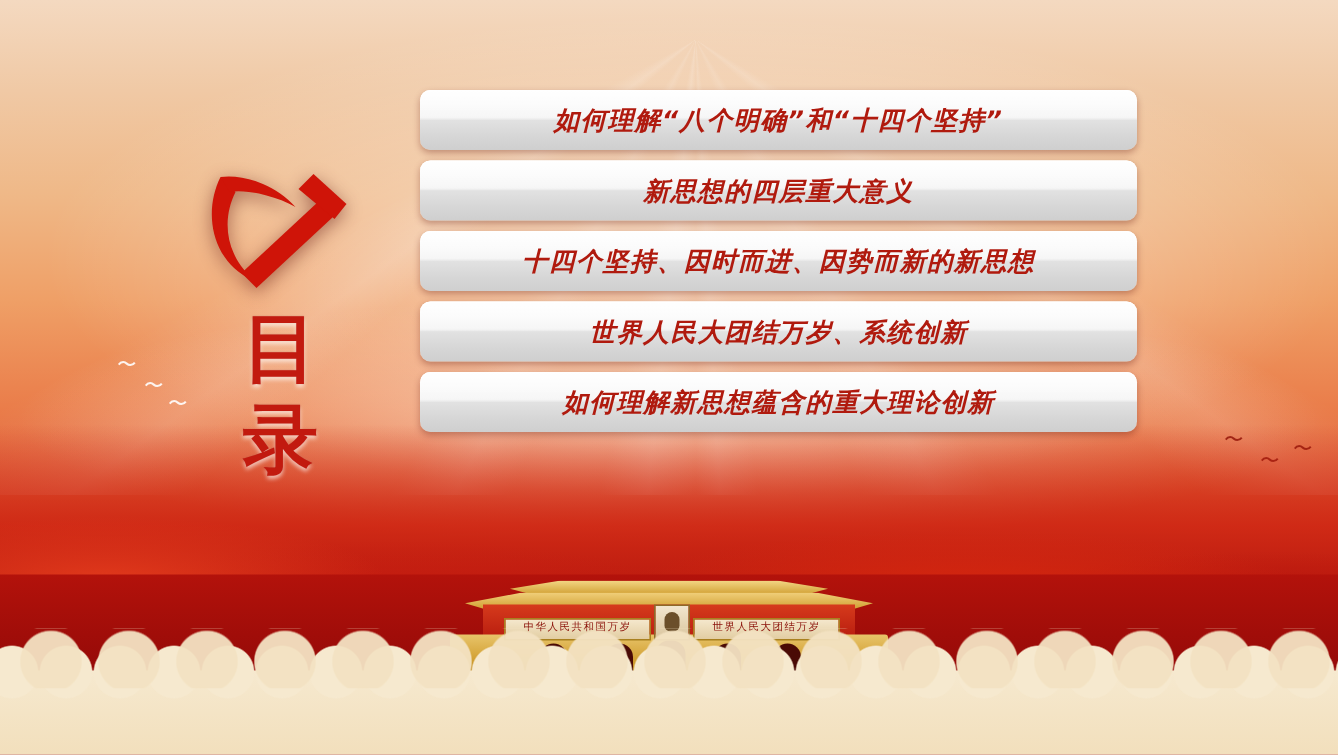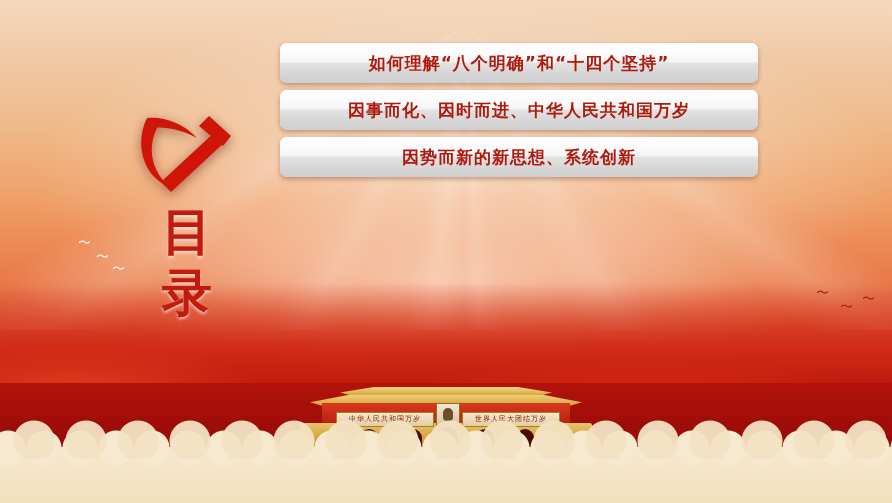--- a/index.html
+++ b/index.html
@@ -119,21 +119,21 @@
     position:absolute;left:150px;top:202px;width:76px;
     font-family:"DejaVu Sans","Liberation Sans",sans-serif;
     font-size:50px;font-weight:bold;color:#c21a0f;
     line-height:1.22;text-align:center;letter-spacing:2px;
     text-shadow:0 2px 3px rgba(255,255,255,.65), 0 0 1px rgba(120,0,0,.4);
   }
   .vtitle span{display:block;}
 
   
   .list{
-    position:absolute;left:280px;top:43px;width:478px;
+    position:absolute;left:280px;top:60px;width:478px;font-style:italic;
   }
   .item{
     position:relative;height:40px;margin-bottom:7px;
     border-radius:7px;
     background:linear-gradient(180deg,#fdfdfd 0%, #f3f3f3 46%, #e2e2e2 50%, #d6d6d6 78%, #cfcfcf 100%);
     box-shadow:0 2px 5px rgba(90,10,0,.33), inset 0 1px 0 rgba(255,255,255,.95);
     display:flex;align-items:center;justify-content:center;
   }
   .item:before{
     content:"";position:absolute;left:0;top:0;width:100%;height:50%;
@@ -206,20 +206,26 @@
   <div class="vtitle">
     <span>目</span>
     <span>录</span>
   </div>
 
   <div class="list">
     <div class="item">
       <span class="txt">如何理解“八个明确”和“十四个坚持”</span>
     </div>
     <div class="item">
-      <span class="txt">因事而化、因时而进、中华人民共和国万岁</span>
-    </div>
-    <div class="item">
-      <span class="txt">因势而新的新思想、系统创新</span>
+      <span class="txt">新思想的四层重大意义</span>
+    </div>
+    <div class="item">
+      <span class="txt">十四个坚持、因时而进、因势而新的新思想</span>
+    </div>
+    <div class="item">
+      <span class="txt">世界人民大团结万岁、系统创新</span>
+    </div>
+    <div class="item">
+      <span class="txt">如何理解新思想蕴含的重大理论创新</span>
     </div>
   </div>
 
 </div>
 
 </body></html>

